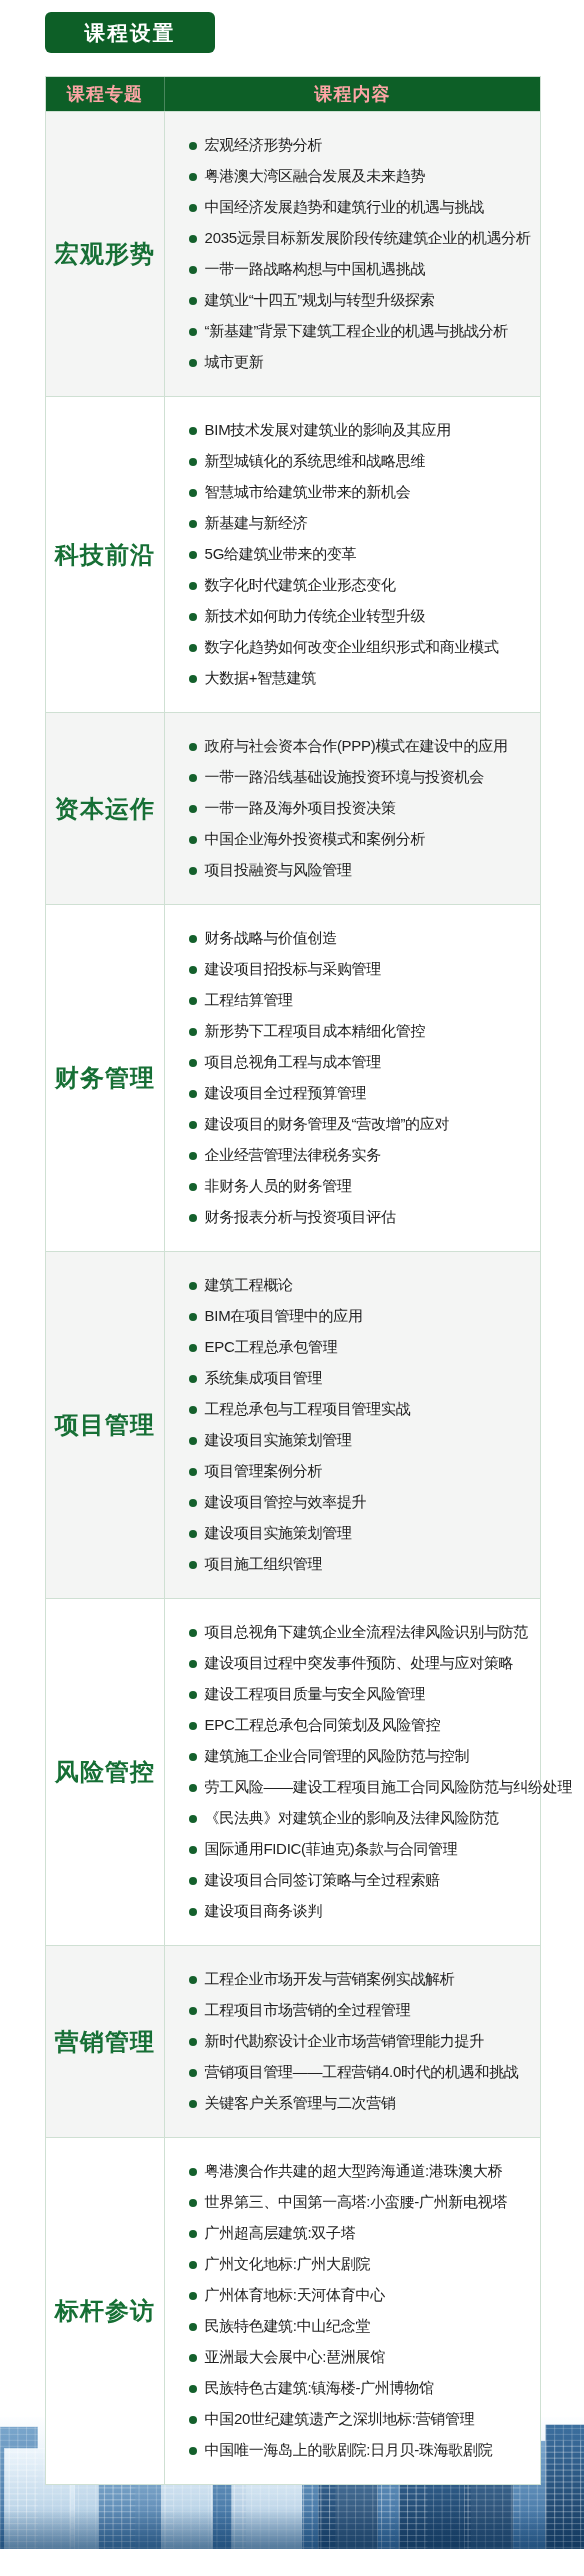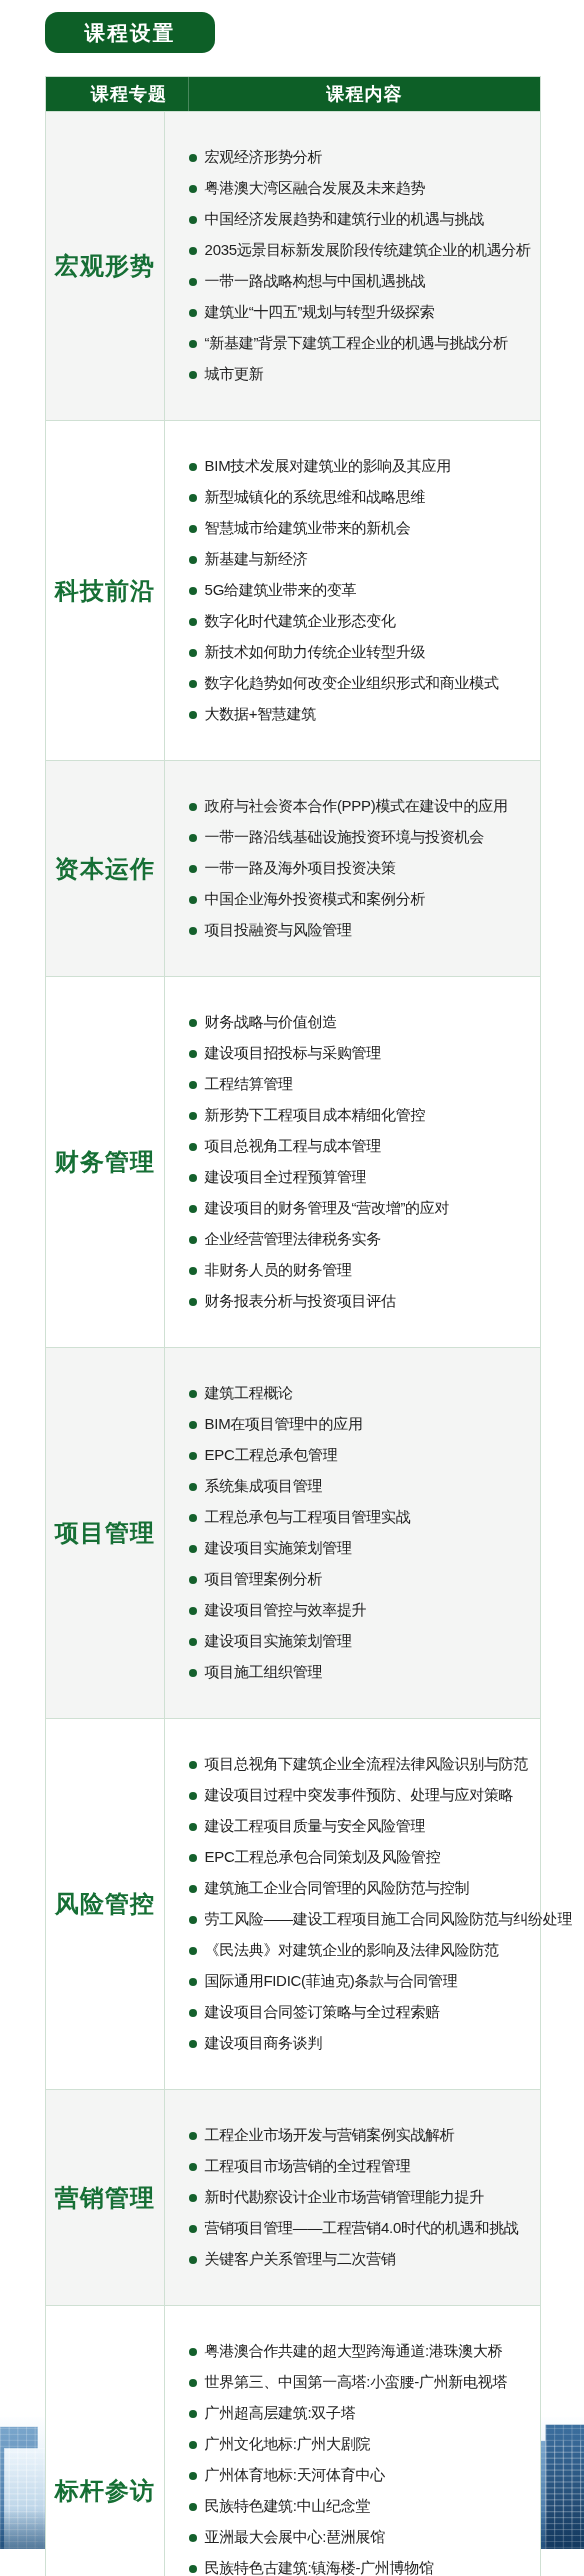--- a/index.html
+++ b/index.html
@@ -16,46 +16,46 @@
     z-index:0;
   }
   .city svg{display:block;width:100%;height:100%;}
 
   
   .title-badge{
     position:absolute;left:45px;top:12px;width:170px;height:41px;
     background:var(--green,#0d5f27);
     display:flex;align-items:center;justify-content:center;
     color:#ffffff;font-size:20.6px;font-weight:bold;letter-spacing:2.2px;
-    border-radius:13px;z-index:2;
+    border-radius:6px;z-index:2;
   }
 
   
   .course-table{
     position:absolute;left:45px;top:76px;width:496px;
     border:1.1px solid var(--line,#cfe0d3);
     background:#ffffff;z-index:1;box-sizing:border-box;
   }
   .table-header{
     display:flex;height:34px;background:var(--green,#0d5f27);
-    color:#ffffff;font-weight:bold;font-size:18px;letter-spacing:1.1px;padding-left:24px;
+    color:#fca5a5;font-weight:bold;font-size:18px;letter-spacing:1.1px;
   }
   .th{display:flex;align-items:center;justify-content:center;}
   .th-topic{width:119px;border-right:1.1px solid rgba(255,255,255,0.25);box-sizing:border-box;}
   .th-content{flex:1;}
 
   .row{display:flex;border-top:1.1px solid var(--line,#cfe0d3);}
   .row.gray{background:#f4f5f4;}
   .row.white{background:#ffffff;}
   .cell-topic{
     width:119px;flex:none;display:flex;align-items:center;justify-content:center;
     border-right:1.1px solid var(--line,#cfe0d3);box-sizing:border-box;
     color:var(--label-green,#166f35);font-weight:bold;font-size:24px;letter-spacing:1.1px;
   }
-  .cell-content{flex:1;padding:30px 0;min-width:0;text-align:center;}
+  .cell-content{flex:1;padding:18px 0;min-width:0;text-align:center;}
   .item{height:31px;display:flex;align-items:center;}
   .bullet{
     width:8px;height:8px;border-radius:50%;
     background:var(--bullet-green,#14602c);
     margin-left:24px;margin-right:7.6px;flex:none;
   }
   .txt{
     font-size:15px;color:#222222;white-space:nowrap;
     letter-spacing:-0.3px;
   }

